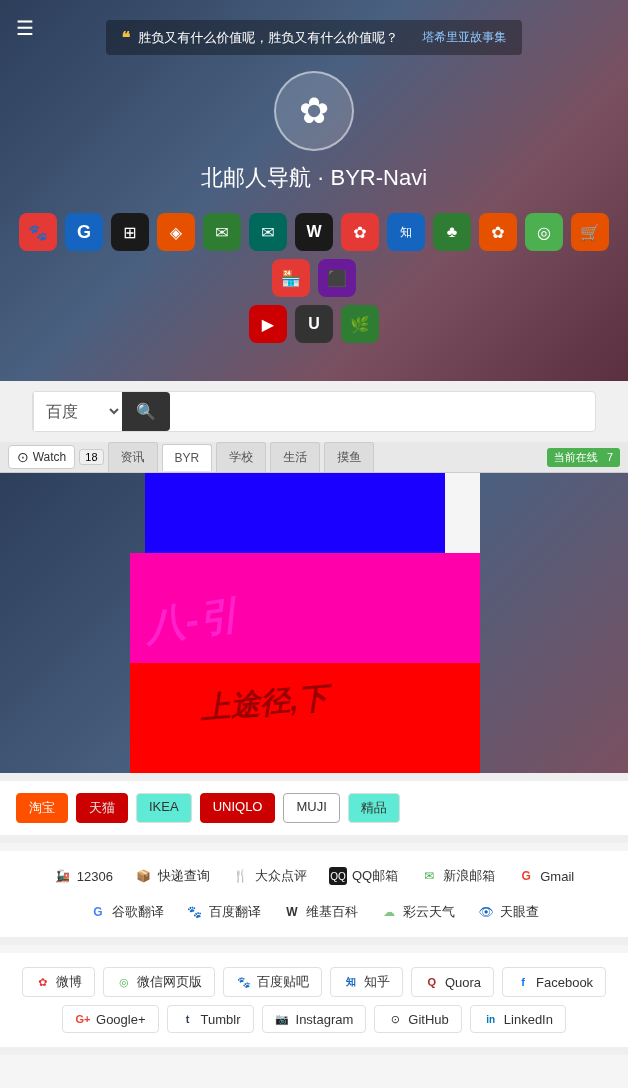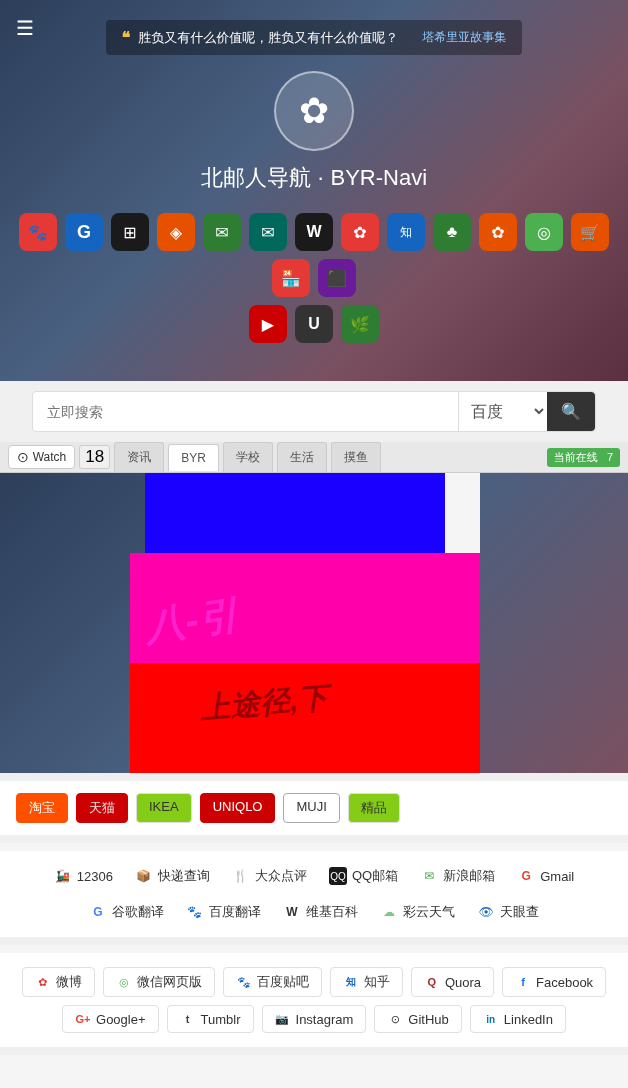--- a/index.html
+++ b/index.html
@@ -163,21 +163,21 @@
       padding: 3px 8px;
       font-size: 12px;
       cursor: pointer;
       color: #333;
     }
     .watch-count {
       background: #f0f0f0;
       border: 1px solid #ccc;
       border-radius: 3px;
       padding: 1px 5px;
-      font-size: 17px;
+      font-size: 11px;
     }
     .tab-item {
       padding: 6px 12px;
       font-size: 12px;
       cursor: pointer;
       white-space: nowrap;
       color: #555;
       background: #ddd;
       border-radius: 3px 3px 0 0;
       border: 1px solid #ccc;
@@ -277,21 +277,21 @@
       padding: 12px 16px;
       background: white;
     }
     .shop-tag {
       padding: 5px 12px;
       border-radius: 4px;
       font-size: 13px;
       cursor: pointer;
       border: 1px solid #ddd;
       color: #333;
-      background: #84cc16;
+      background: #5eead4;
     }
     .shop-tag.taobao { background: #ff5000; color: white; border-color: #ff5000; }
     .shop-tag.tmall { background: #cc0000; color: #e5e5e5; border-color: #cc0000; }
     .shop-tag.uniqlo { background: #cc0000; color: white; border-color: #cc0000; }
     .shop-tag.muji { background: white; color: #333; border-color: #aaa; }
 
     
     .util-section {
       background: white;
       padding: 12px 16px;
@@ -415,21 +415,20 @@
   </div>
   <div class="icon-grid">
     <button class="icon-btn youtube">▶</button>
     <button class="icon-btn ub" style="font-weight:bold;font-size:16px;">U</button>
     <button class="icon-btn" style="background:#2e7d32;">🌿</button>
   </div>
 </div>
 
 <div style="background:#f0f0f0; padding: 10px 16px;">
   <div class="search-bar">
-    <input class="search-input" type="text" placeholder="立即搜索" style="">
     <select class="search-engine-select">
       <option>百度</option>
       <option>Google</option>
       <option>必应</option>
       <option>搜狗</option>
     </select>
     <button class="search-btn">🔍</button>
   </div>
 </div>
 

